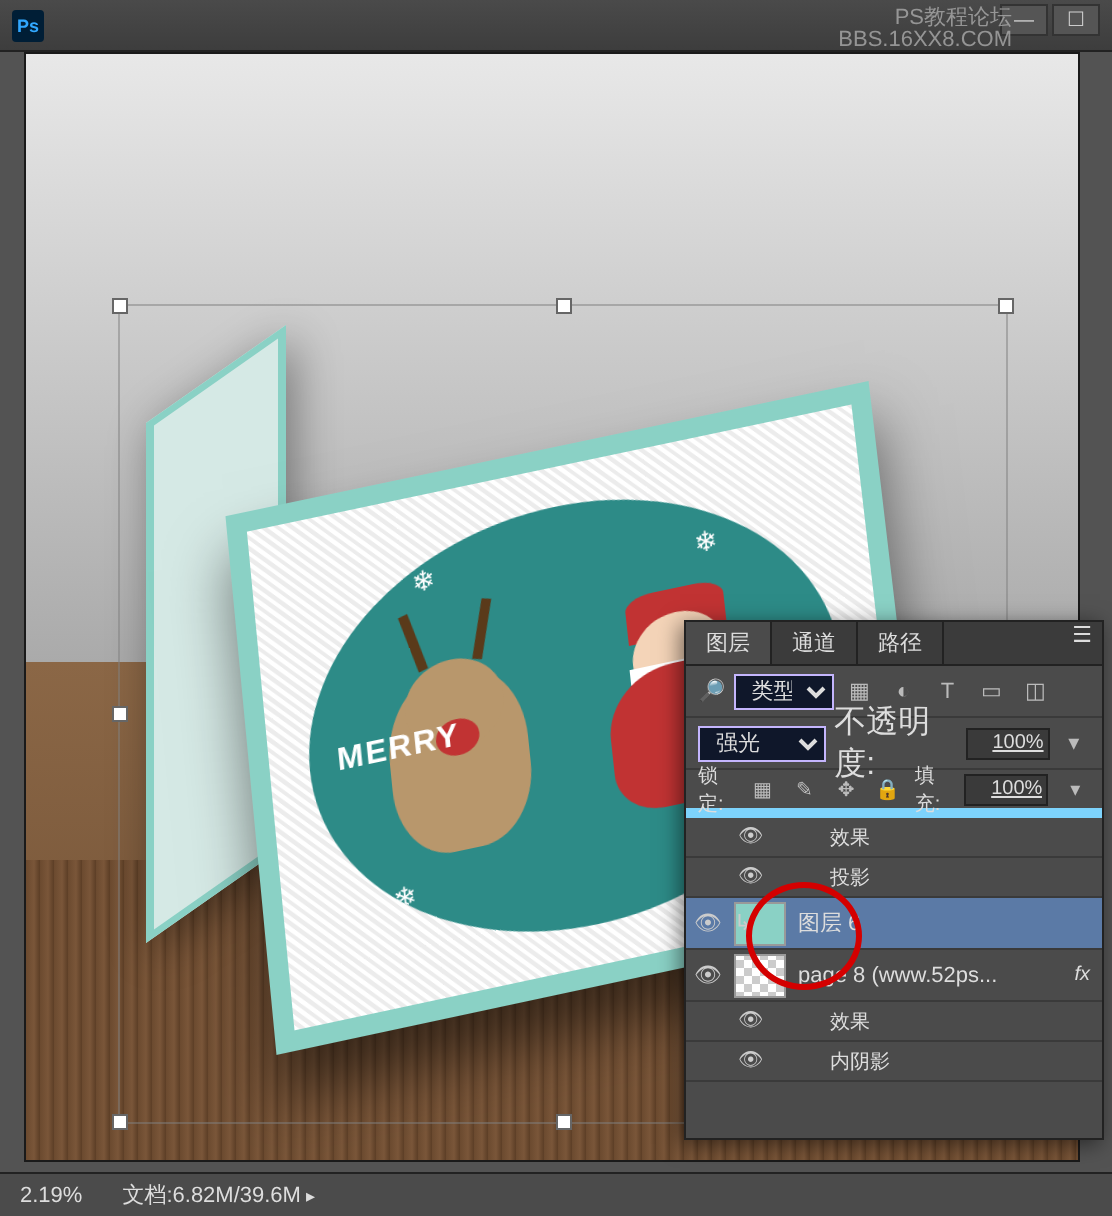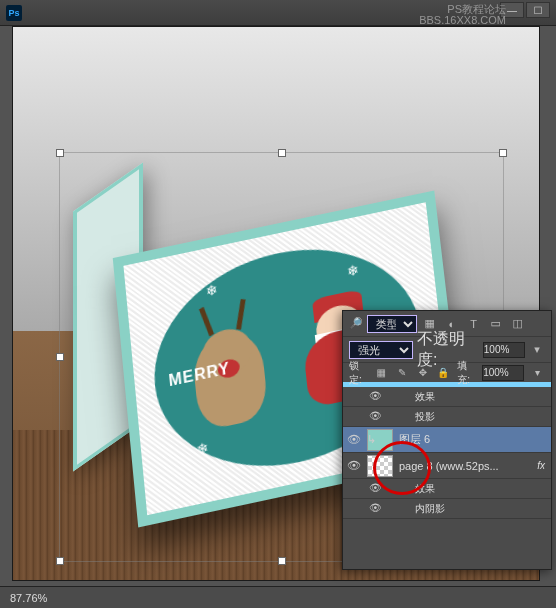--- a/index.html
+++ b/index.html
@@ -39,21 +39,21 @@
 .h-tl{top:-4px;left:-4px;} .h-tr{top:-4px;right:-4px;} .h-bl{bottom:-4px;left:-4px;} .h-br{bottom:-4px;right:-4px;} .h-tm{top:-4px;left:50%;margin-left:-4px;} .h-bm{bottom:-4px;left:50%;margin-left:-4px;} .h-ml{top:50%;left:-4px;margin-top:-4px;} .h-mr{top:50%;right:-4px;margin-top:-4px;}
 
 .layers-panel { position:absolute; right:4px; top:310px; width:210px; height:260px; background:#4b4b4b; border:1px solid #222; color:#ddd; font-size:11px; box-shadow:-2px 2px 10px rgba(0,0,0,0.5); }
 .panel-tabs { height:22px; display:flex; border-bottom:1px solid #222; background:#3b3b3b; }
 .tab { padding:3px 10px; border-right:1px solid #222; cursor:pointer; }
 .tab.active { background:#4b4b4b; }
 .panel-menu { margin-left:auto; width:20px; text-align:center; }
 .panel-row { height:26px; display:flex; align-items:center; padding:0 6px; gap:4px; border-bottom:1px solid #3a3a3a; }
 .select { background:#0f172a; border:1px solid #c4b5fd; color:#ddd; height:18px; padding:0 4px; font-size:11px; }
 .icon-btn { width:18px; height:18px; display:flex; align-items:center; justify-content:center; color:#bbb; }
-.pct-box { background:#3a3a3a; border:1px solid #222; color:#ddd; width:42px; height:16px; font-size:10px; text-align:left; padding-right:2px;}
+.pct-box { background:#3a3a3a; border:1px solid #222; color:#ddd; width:42px; height:16px; font-size:10px; text-align:right; padding-right:2px;text-decoration:underline;}
 .lock-row { height:24px; display:flex; align-items:center; padding:0 6px; gap:6px; border-bottom:5px solid #7dd3fc; font-size:10px;}
 
 .layer-list { }
 .layer-item { display:flex; align-items:center; height:26px; padding:0 4px; gap:6px; border-bottom:1px solid #3a3a3a; position:relative; }
 .layer-item.selected { background:#5b7aa6; }
 .layer-item.sub { padding-left:26px; height:20px; font-size:10px;}
 .eye { width:14px; height:14px; color:#ccc; }
 .thumb { width:26px; height:22px; background:#fff; border:1px solid #999; }
 .thumb.checker { background: repeating-conic-gradient(#ccc 0 25%, #fff 0 50%) 0/8px 8px; }
 .thumb.teal { background:#8ad1c5; }
@@ -116,20 +116,26 @@
       <div class="handle h-ml"></div>
       <div class="handle h-mr"></div>
       <div class="handle h-bl"></div>
       <div class="handle h-bm"></div>
       <div class="handle h-br"></div>
     </div>
   </div>
 </div>
 
 <div class="layers-panel">
+  <div class="panel-tabs">
+    <div class="tab active">图层</div>
+    <div class="tab">通道</div>
+    <div class="tab">路径</div>
+    <div class="panel-menu">☰</div>
+  </div>
 
   <div class="panel-row">
     <span>🔎</span>
     <select class="select" style="width:50px;"><option>类型</option></select>
     <span class="icon-btn">▦</span>
     <span class="icon-btn">◐</span>
     <span class="icon-btn">T</span>
     <span class="icon-btn">▭</span>
     <span class="icon-btn">◫</span>
   </div>
@@ -184,14 +190,15 @@
       <span class="eye">👁</span>
       <span class="indent"></span>
       <span>内阴影</span>
     </div>
   </div>
 
   <div class="red-circle"></div>
 </div>
 
 <div class="statusbar">
-  <span>87.76%</span>
+  <span>2.19%</span>
+  <span class="status-dd"><span>文档:</span><span>6.82M/39.6M</span></span>
 </div>
 
 </body></html>

